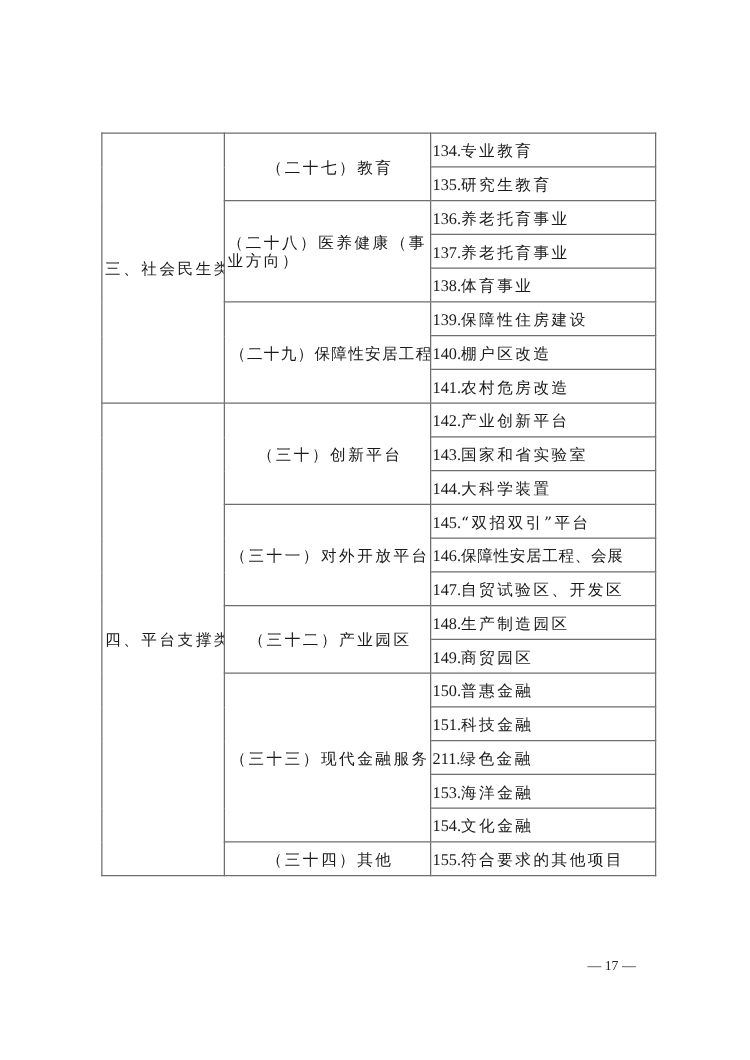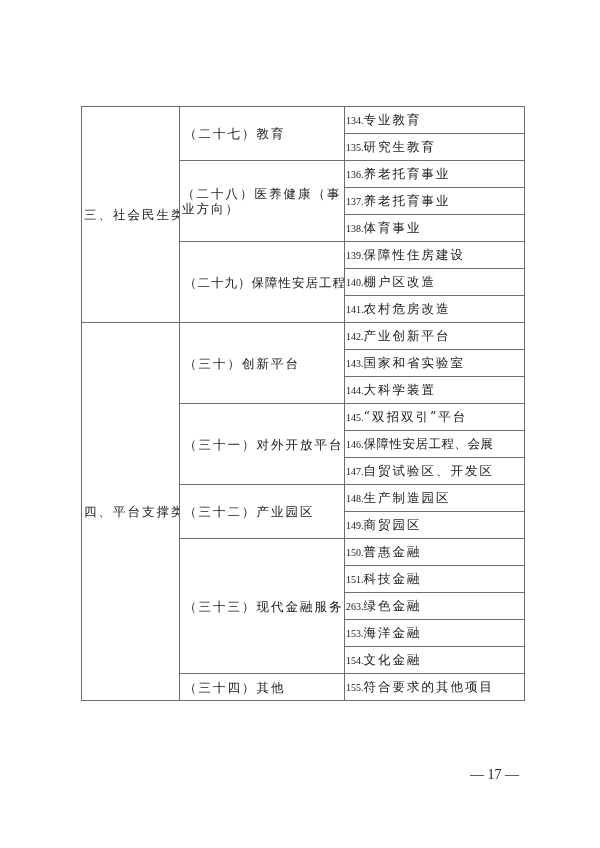--- a/index.html
+++ b/index.html
@@ -36,43 +36,43 @@
     }
     .col-cat { width: 98px; }
     .col-sub { width: 165px; }
     .col-item { width: 180px; }
     .cat-cell {
       padding-left: 2px !important;
       text-align: right;
     }
     .sub-cell {
       padding-left: 4px !important;
-      text-align: left;
+      text-align: center;
     }
     .sub-cell.wrap {
       white-space: normal;
       text-align: left;
       padding-left: 2px !important;
       padding-right: 0 !important;
     }
     .item-cell {
       padding-left: 1px !important;
       letter-spacing: 1.5px;
     }
     .item-num {
       font-family: "Liberation Serif", serif;
       letter-spacing: 0;
-      font-size: 10px;
+      font-size: 13px;
     }
     .page-number {
       position: absolute;
       left: 470px;
       top: 767px;
       font-family: "Liberation Serif", serif;
-      font-size: 14px;
+      font-size: 11px;
       color: #222;
       letter-spacing: 0;
     }
   </style>
 </head>
 <body>
 
 <table class="page-table">
   <colgroup>
     <col class="col-cat">
@@ -139,21 +139,21 @@
       <td class="item-cell"><span class="item-num">149.</span><span>商贸园区</span></td>
     </tr>
     <tr>
       <td class="sub-cell" rowspan="5">（三十三）现代金融服务</td>
       <td class="item-cell"><span class="item-num">150.</span><span>普惠金融</span></td>
     </tr>
     <tr>
       <td class="item-cell"><span class="item-num">151.</span><span>科技金融</span></td>
     </tr>
     <tr>
-      <td class="item-cell"><span class="item-num">263.</span><span>绿色金融</span></td>
+      <td class="item-cell"><span class="item-num">211.</span><span>绿色金融</span></td>
     </tr>
     <tr>
       <td class="item-cell"><span class="item-num">153.</span><span>海洋金融</span></td>
     </tr>
     <tr>
       <td class="item-cell"><span class="item-num">154.</span><span>文化金融</span></td>
     </tr>
     <tr>
       <td class="sub-cell">（三十四）其他</td>
       <td class="item-cell"><span class="item-num">155.</span><span>符合要求的其他项目</span></td>

